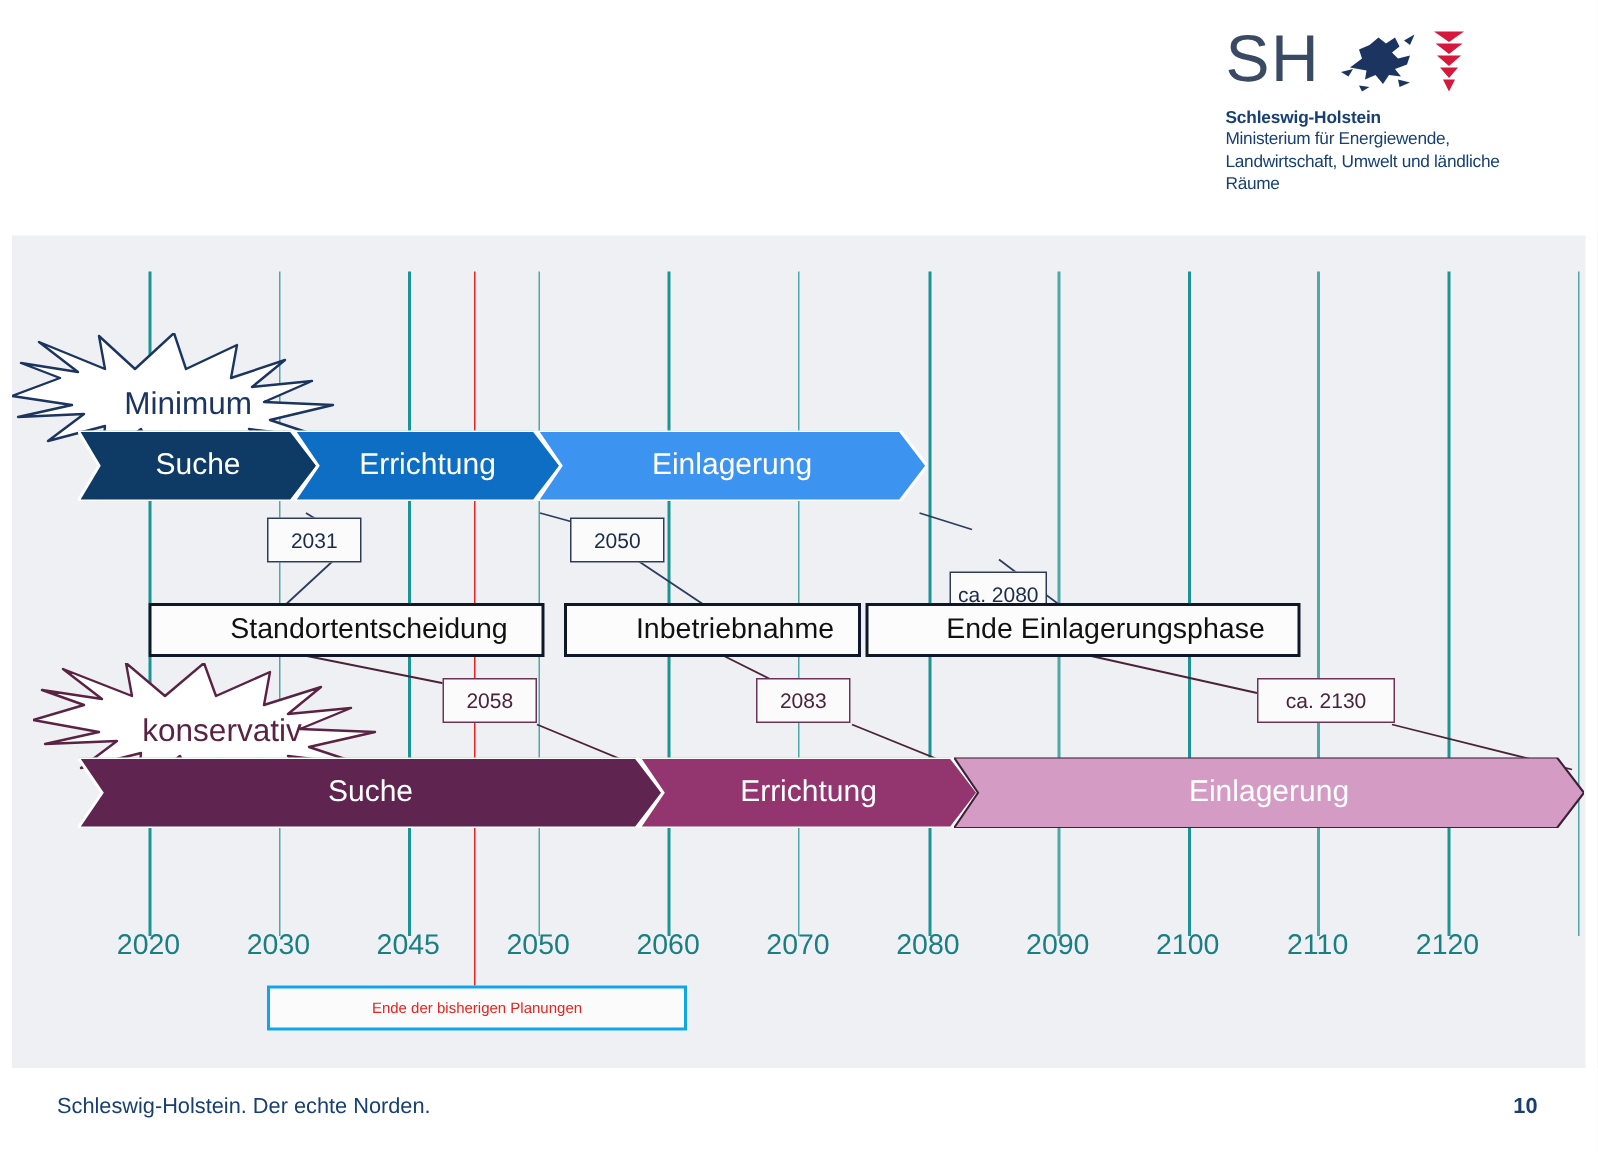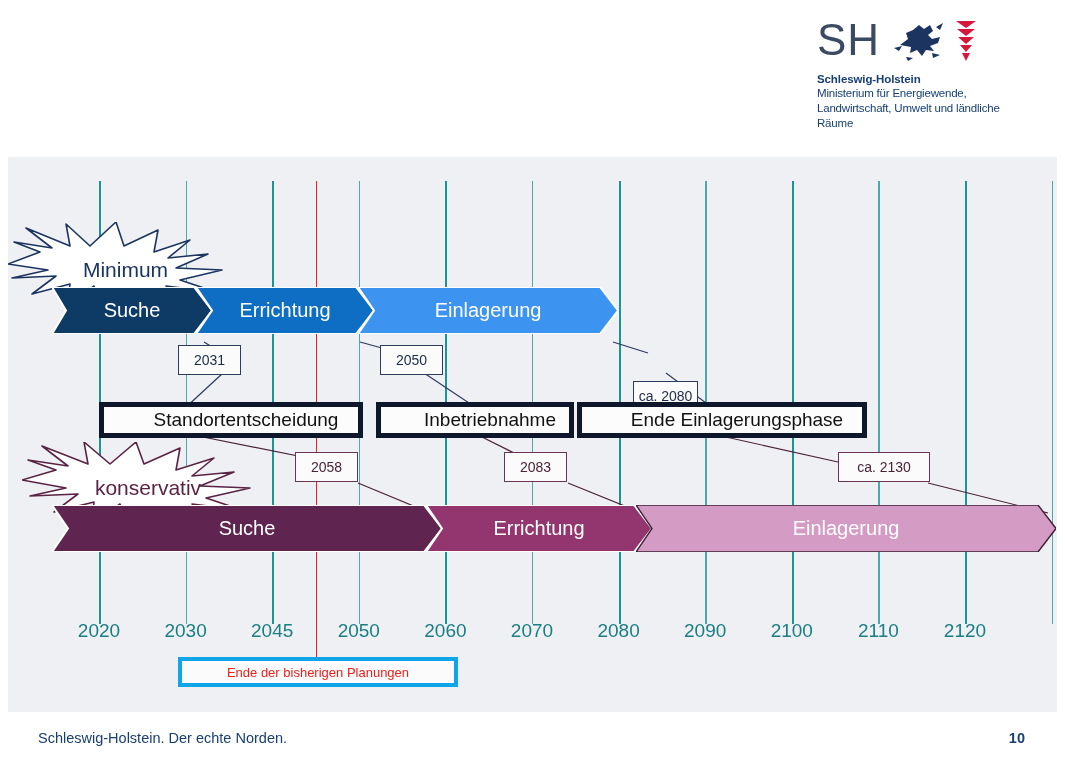--- a/index.html
+++ b/index.html
@@ -45,22 +45,22 @@
   .arrowbody{position:absolute;inset:0;}
 
   .callout{
     position:absolute;background:#fbfbfb;
     font-size:14px;white-space:nowrap;
     display:flex;align-items:center;justify-content:center;
     box-sizing:border-box;
   }
   .callout.navy{border:1px solid #2d3c5c;color:#1b2c4a;}
   .callout.plum{border:1px solid #6b3456;color:#4a2338;}
-  .callout.big{font-size:19px;border:5px solid #0f172a;color:#111;background:#fcfcfc;padding-left:30px;}
-  .callout.red{border:4px solid #0ea5e9;color:#e8231e;font-size:13px;background:#fbfbfb;}
+  .callout.big{font-size:19px;border:2px solid #0f172a;color:#111;background:#fcfcfc;padding-left:30px;}
+  .callout.red{border:2px solid #0ea5e9;color:#e8231e;font-size:10px;background:#fbfbfb;}
 
   .leader{position:absolute;pointer-events:none;}
 
   .burst{position:absolute;}
   .burst-text{
     position:absolute;font-size:21px;white-space:nowrap;
     display:flex;align-items:center;justify-content:center;
   }
   .burst-text.navy{color:#1b3560;}
   .burst-text.plum{color:#5a2344;}

